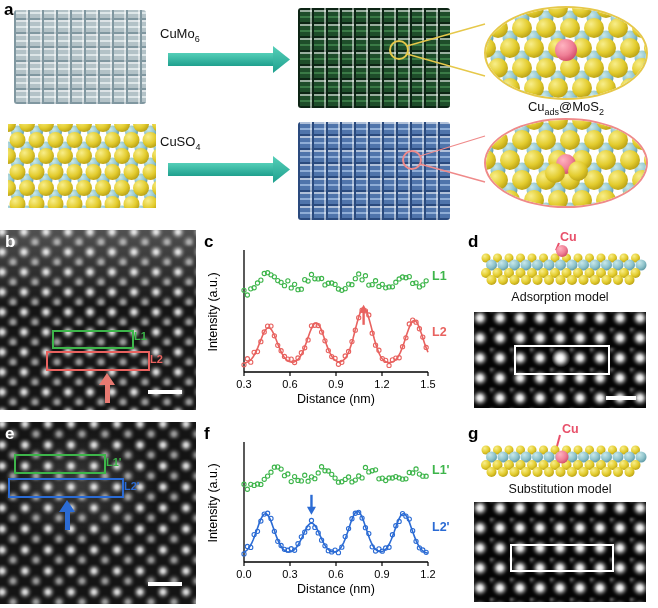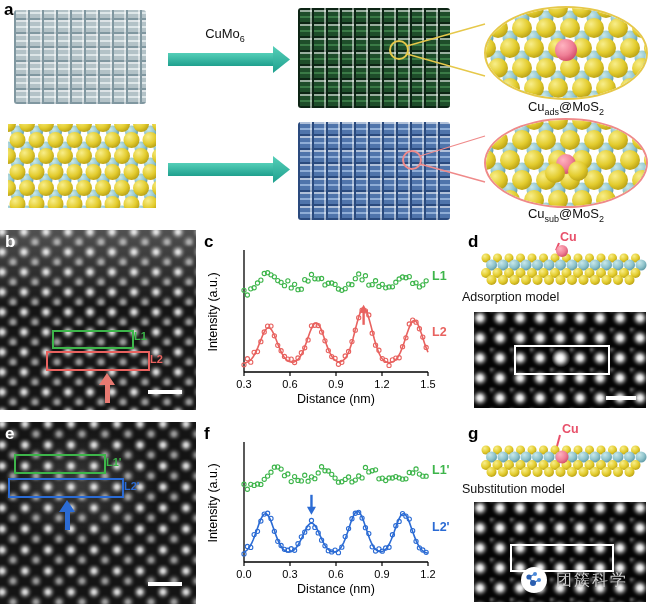--- a/index.html
+++ b/index.html
@@ -2,21 +2,21 @@
 <html><head>
 <meta charset="utf-8">
 <style>
   html,body{margin:0;padding:0;background:#fff;font-family:"Liberation Sans",sans-serif;}
   #fig{position:relative;width:658px;height:608px;background:#fff;overflow:hidden;}
   .abs{position:absolute;}
   .plet{position:absolute;font-weight:bold;font-size:17px;color:#000;z-index:5;}
   .plet.white{color:#fff;}
   .cap{position:absolute;text-align:center;font-size:13px;color:#111;}
   .cap sub{font-size:9px;}
-  .rlabel{position:absolute;text-align:center;font-size:13px;color:#111;}
+  .rlabel{position:absolute;font-size:13px;color:#111;}
   .rlabel sub{font-size:9px;}
   .weave{position:absolute;border-radius:3px;
     background-image:
       repeating-linear-gradient(90deg, var(--d) 0 2px, transparent 2px 12px, rgba(255,255,255,.50) 12px 14px),
       repeating-linear-gradient(0deg, var(--d) 0 2px, var(--b) 2px 6px, var(--l) 6px 8px, var(--b) 8px 12px, rgba(255,255,255,.55) 12px 14px);
     background-color:var(--b);}
   .weave.cfp{--b:#b3c2c7;--l:#dde6e8;--d:#8097a0;}
   .weave.green{--b:#1e4d2a;--l:#3a7a46;--d:#0c2414;}
   .weave.blue{--b:#4f74ab;--l:#8fadd6;--d:#2a4a7e;}
   .tarrow{position:absolute;display:flex;align-items:center;}
@@ -40,21 +40,21 @@
       radial-gradient(circle 7px at 0px 0px, rgba(255,255,255,.48) 0 2px, rgba(255,255,255,.16) 4px, transparent 7px);
     background-size:20px 20px;filter:blur(1.2px);}
   .roi{position:absolute;border-style:solid;border-width:2px;background:transparent;}
   .roi-label{position:absolute;font-size:11px;font-weight:bold;}
   .uparrow{position:absolute;display:flex;flex-direction:column;align-items:center;width:18px;}
   .uparrow .head{width:0;height:0;border-left:8px solid transparent;border-right:8px solid transparent;border-bottom:12px solid currentColor;}
   .uparrow .stem{width:5px;height:18px;background:currentColor;}
   .scalebar{position:absolute;height:4px;background:#fff;}
   .whitebox{position:absolute;border:2px solid #fff;background:transparent;}
   .cu-spot{position:absolute;width:20px;height:20px;background:radial-gradient(circle,rgba(255,255,255,.95),rgba(255,255,255,0) 68%);}
-  .model-cap{position:absolute;width:100%;font-size:12.5px;color:#111;}
+  .model-cap{position:absolute;width:100%;text-align:center;font-size:12.5px;color:#111;}
   .cu-label{position:absolute;color:#e8506a;font-weight:bold;font-size:12.5px;}
   .cu-line{position:absolute;width:2px;background:#e8506a;transform-origin:top center;}
   .wm{position:absolute;display:flex;align-items:center;z-index:9;}
   .wm-text{margin-left:8px;font-size:16px;color:#cfcfcf;letter-spacing:2px;}
   svg text{font-family:"Liberation Sans",sans-serif;}
 </style>
 </head>
 <body>
 
 <div id="fig">
@@ -384,20 +384,23 @@
         <circle cx="132" cy="100" r="10" fill="url(#gS)"></circle>
         <circle cx="156" cy="100" r="10" fill="url(#gS)"></circle>
         <circle cx="180" cy="100" r="10" fill="url(#gS)"></circle>
         <circle cx="80" cy="42" r="11" fill="url(#gCu)"></circle>
       </svg>
   </div>
   <div class="cap" style="left:484px;top:99px;width:164px">
     <span>Cu</span><sub>ads</sub><span>@MoS</span><sub>2</sub>
   </div>
 
+  <div class="rlabel" style="left:160px;top:134px;width:130px">
+    <span>CuSO</span><sub>4</sub>
+  </div>
   <div class="tarrow" style="left:168px;top:156px;width:122px;height:27px">
     <div class="tarrow-body"></div>
       <div class="tarrow-head"></div>
   </div>
 
   <div class="weave blue" style="left:298px;top:122px;width:152px;height:98px"></div>
 
   <div class="ellipse pink" style="left:484px;top:118px;width:160px;height:86px">
     <svg id="latt-sub" width="160" height="86">
         <circle cx="0" cy="-10" r="7.5" fill="url(#gMo)"></circle>
@@ -524,23 +527,20 @@
         <circle cx="84" cy="100" r="10" fill="url(#gS)"></circle>
         <circle cx="108" cy="100" r="10" fill="url(#gS)"></circle>
         <circle cx="132" cy="100" r="10" fill="url(#gS)"></circle>
         <circle cx="156" cy="100" r="10" fill="url(#gS)"></circle>
         <circle cx="180" cy="100" r="10" fill="url(#gS)"></circle>
         <circle cx="80" cy="44" r="10" fill="url(#gCu)"></circle>
         <circle cx="69" cy="53" r="10" fill="url(#gS)"></circle>
         <circle cx="92" cy="51" r="10" fill="url(#gS)"></circle>
       </svg>
   </div>
-  <div class="cap" style="left:484px;top:206px;width:164px">
-    <span>Cu</span><sub>sub</sub><span>@MoS</span><sub>2</sub>
-  </div>
 
   <svg class="abs" width="658" height="228" style="left:0;top:0;pointer-events:none">
     <circle cx="399" cy="50" r="9" fill="none" stroke="#e6c84a" stroke-width="2"></circle>
     <line x1="407" y1="46" x2="485" y2="24" stroke="#e6c84a" stroke-width="1.3"></line>
     <line x1="407" y1="54" x2="485" y2="76" stroke="#e6c84a" stroke-width="1.3"></line>
     <circle cx="412" cy="160" r="9" fill="none" stroke="#ef8a8a" stroke-width="2"></circle>
     <line x1="420" y1="156" x2="485" y2="136" stroke="#ef8a8a" stroke-width="1.3"></line>
     <line x1="420" y1="164" x2="485" y2="182" stroke="#ef8a8a" stroke-width="1.3"></line>
   </svg>
 
@@ -973,27 +973,14 @@
         <circle cx="153.5" cy="36" r="5" fill="url(#gS)"></circle>
         <circle cx="86" cy="21" r="6.5" fill="url(#gCu)"></circle>
       </svg>
     <div class="model-cap" style="top:60px">Substitution model</div>
     <div class="sim" style="left:12px;top:80px;width:172px;height:100px">
       <div class="sim-bg"></div>
       <div class="whitebox" style="left:36px;top:42px;width:100px;height:24px"></div>
     </div>
   </div>
 
-  <div class="wm" style="left:520px;top:566px">
-    <svg width="28" height="28">
-      <circle cx="14" cy="14" r="13" fill="#ffffff"></circle>
-      <line x1="9" y1="11" x2="15" y2="8" stroke="#3a78c9" stroke-width="1.3"></line>
-      <line x1="9" y1="11" x2="13" y2="17" stroke="#3a78c9" stroke-width="1.3"></line>
-      <line x1="13" y1="17" x2="19" y2="14" stroke="#3a78c9" stroke-width="1.3"></line>
-      <circle cx="9" cy="11" r="2.6" fill="#2b5fb0"></circle>
-      <circle cx="15" cy="8" r="2" fill="#4a88d9"></circle>
-      <circle cx="13" cy="17" r="3" fill="#2b5fb0"></circle>
-      <circle cx="19" cy="14" r="2" fill="#4a88d9"></circle>
-    </svg>
-    <span class="wm-text">团簇科学</span>
-  </div>
 
 </div>
 
 </body></html>

